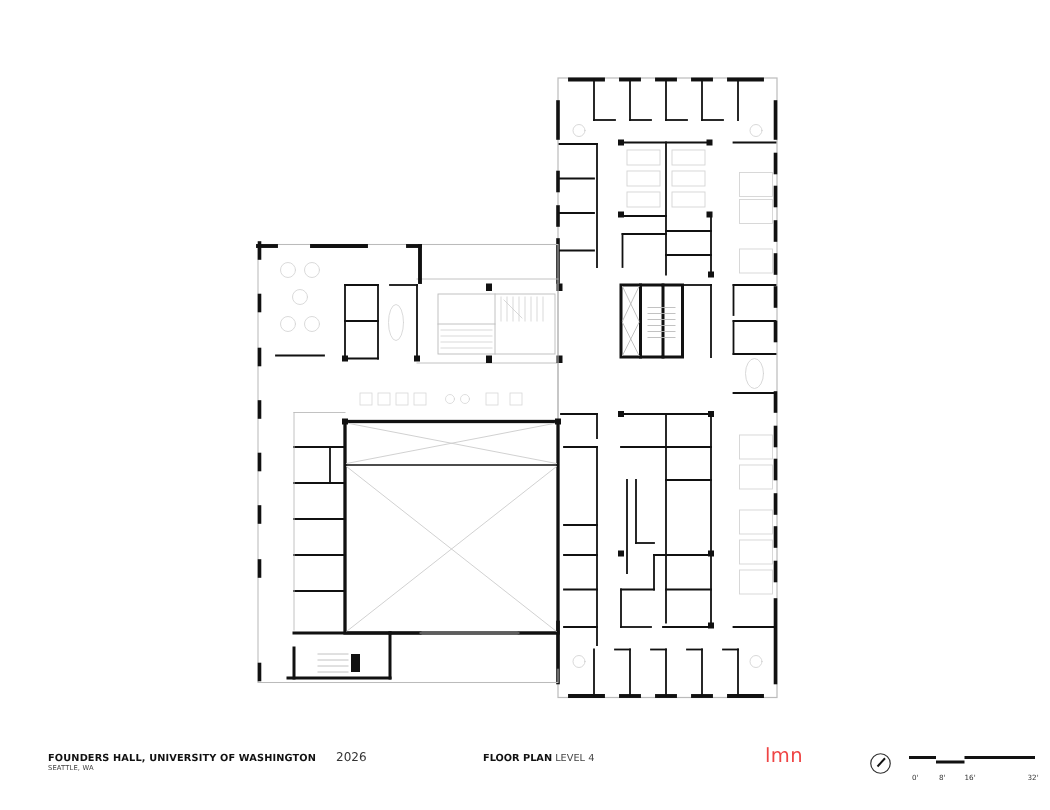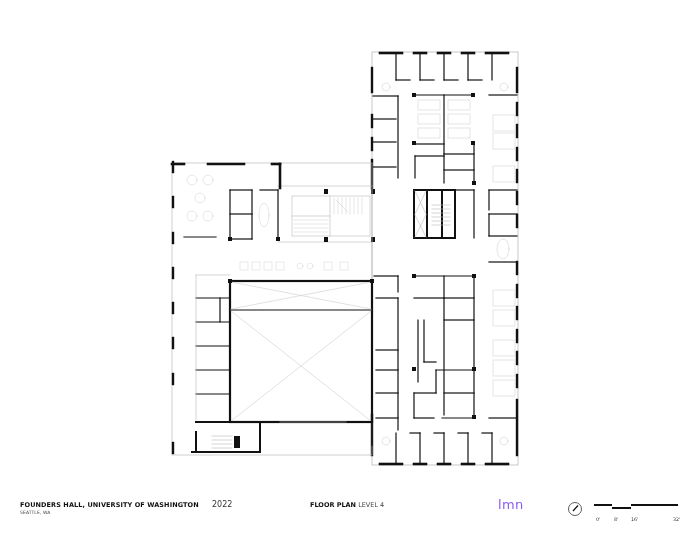--- a/index.html
+++ b/index.html
@@ -1,25 +1,25 @@
 <!DOCTYPE html>
 <html><head>
 <meta charset="utf-8">
 <style>
   html, body { margin: 0; padding: 0; background: #ffffff; }
   body { width: 700px; height: 540px; position: relative; overflow: hidden; font-family: "DejaVu Sans", sans-serif; color: #111; }
   #plan { position: absolute; left: 0; top: 0; width: 700px; height: 480px; }
-  .footer { position: absolute; top: 496px; left: 0; width: 599px; height: 44px; text-decoration: underline; }
+  .footer { position: absolute; top: 496px; left: 12px; width: 599px; height: 44px; text-decoration: underline; }
   .proj-title { position: absolute; left: 20px; top: 5px; font-size: 6.5px; font-weight: bold; letter-spacing: 0.1px; }
   .proj-loc { position: absolute; left: 20px; top: 14px; font-size: 4.5px; color: #444; letter-spacing: 0.1px; }
   .proj-year { position: absolute; left: 212px; top: 4px; font-size: 8px; color: #333; }
   .plan-title { position: absolute; left: 310px; top: 5px; font-size: 6.5px; }
   .plan-title b { font-weight: bold; margin-top: 35px; }
   .plan-title span.lv { color: #444; }
-  .logo { position: absolute; left: 498px; top: 1px; font-size: 13px; font-family: "DejaVu Sans", sans-serif; letter-spacing: 0.3px; color: #8b5cf6; }
+  .logo { position: absolute; left: 498px; top: 1px; font-size: 13px; font-family: "DejaVu Sans", sans-serif; letter-spacing: 0.3px; color: #ef4444; }
   .north { position: absolute; left: 567px; top: 5px; width: 16px; height: 16px; }
   .scale { position: absolute; left: 592px; top: 4px; width: 90px; height: 26px; }
   .scale-lbl { position: absolute; top: 17px; font-size: 4.8px; color: #333; }
 </style>
 </head>
 <body>
 
 <svg id="plan" viewBox="0 0 700 480" xmlns="http://www.w3.org/2000/svg">
   <g fill="none" stroke-linecap="square">
 
@@ -332,21 +332,21 @@
         <rect x="228" y="279" width="4" height="4"></rect>
           <rect x="370" y="279" width="4" height="4"></rect>
       </g>
     </g>
   </g>
 </svg>
 
 <div class="footer">
   <div class="proj-title">FOUNDERS HALL, UNIVERSITY OF WASHINGTON</div>
   <div class="proj-loc">SEATTLE, WA</div>
-  <div class="proj-year">2022</div>
+  <div class="proj-year">2026</div>
   <div class="plan-title">
     <b>FLOOR PLAN</b>
     <span class="lv">LEVEL 4</span>
   </div>
   <div class="logo">lmn</div>
   <svg class="north" viewBox="0 0 16 16">
     <circle cx="8" cy="8" r="6.5" fill="none" stroke="#333" stroke-width="0.8"></circle>
     <line x1="6" y1="10" x2="11" y2="4.5" stroke="#111" stroke-width="1.3"></line>
   </svg>
   <div class="scale">

